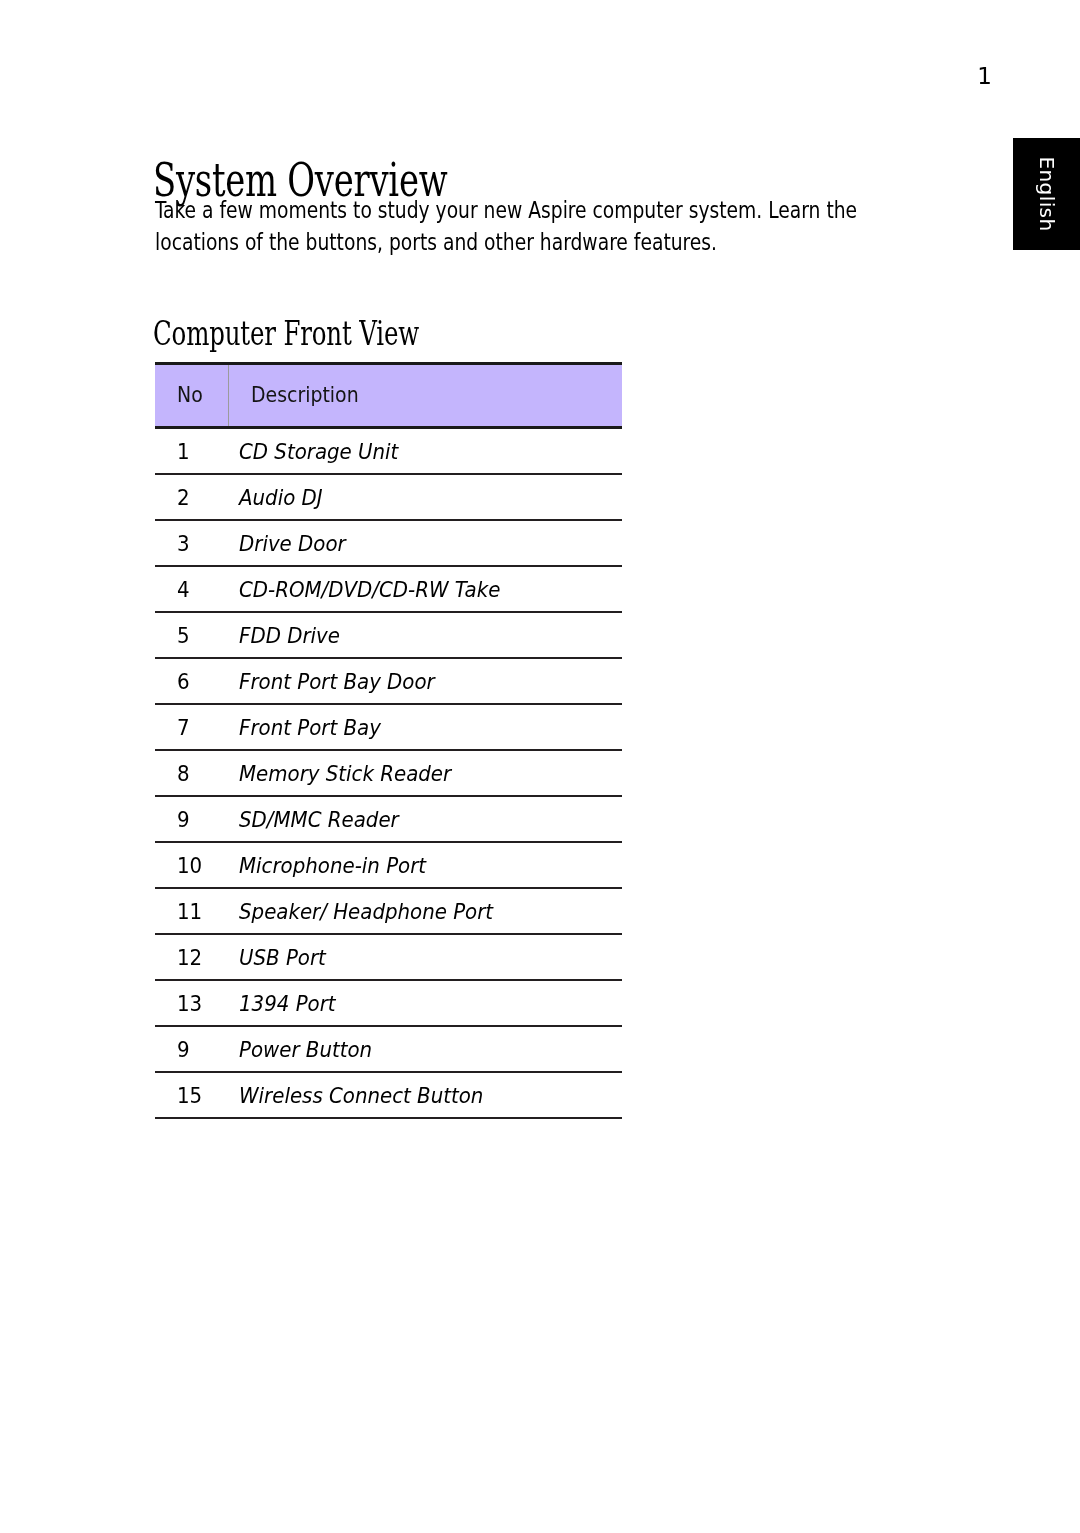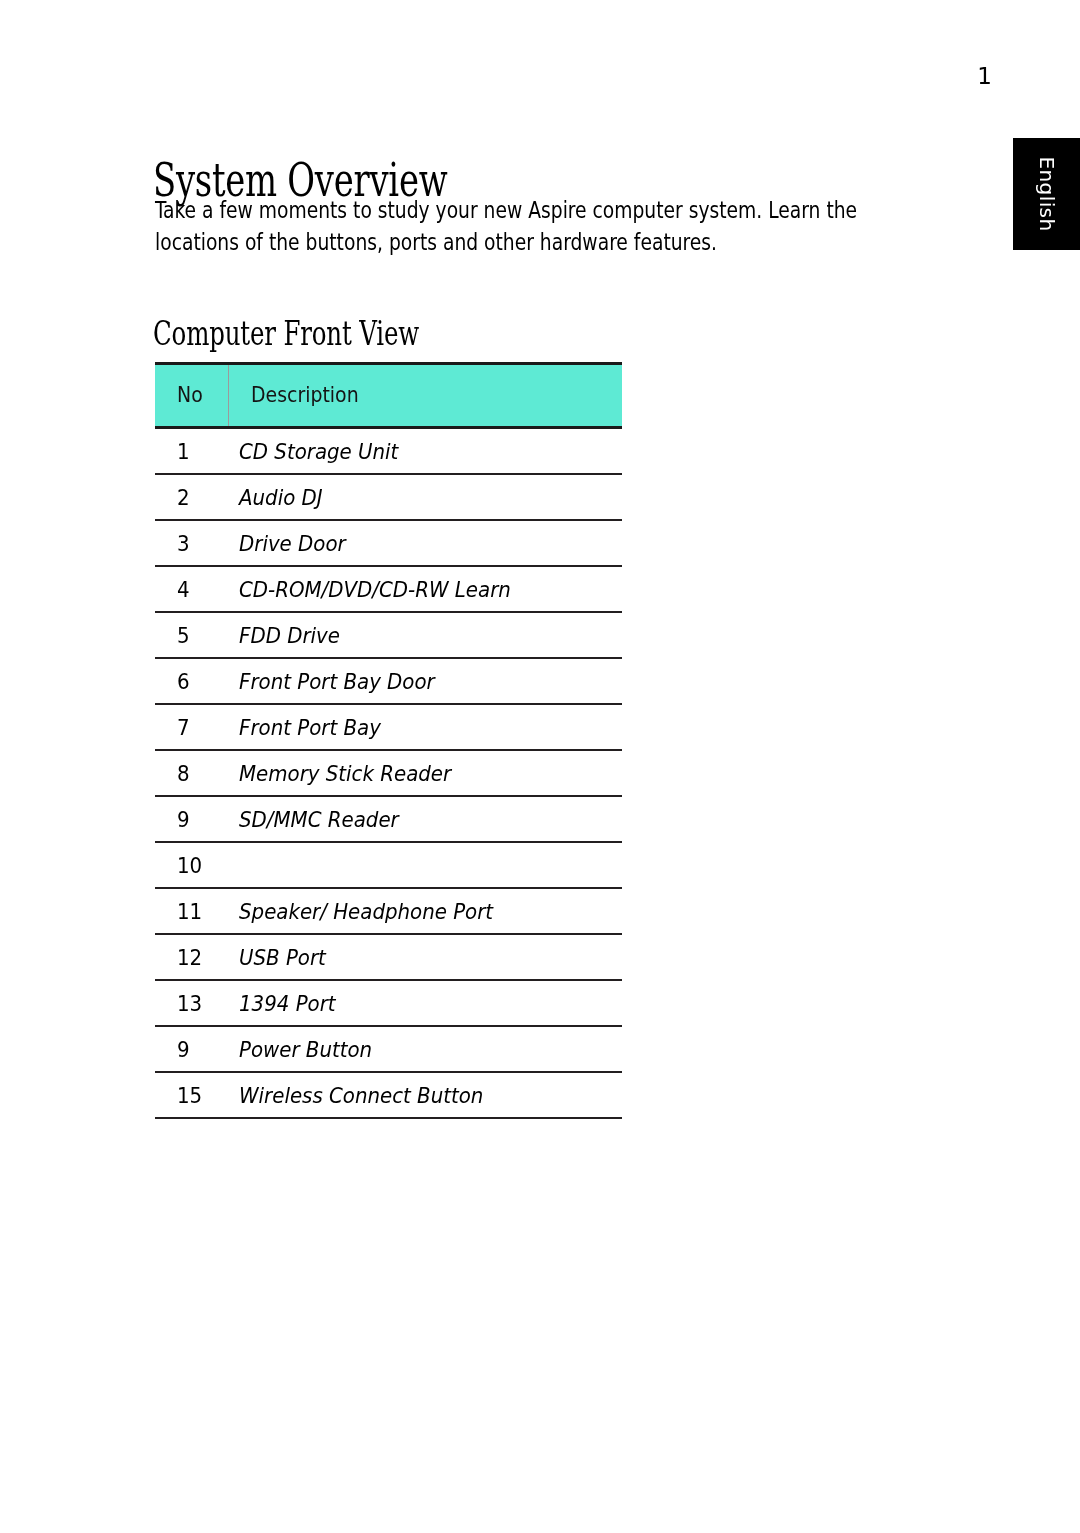--- a/index.html
+++ b/index.html
@@ -115,21 +115,21 @@
   
   .spec-table {
     position: absolute;
     left: 155px;
     top: 362px;
     width: 467px;
   }
   .spec-table .thead {
     position: relative;
     height: 61px;
-    background: #5eead4;
+    background: #c4b5fd;
     border-top: 3px solid #1a1a1a;
     border-bottom: 3px solid #1a1a1a;
     box-sizing: content-box;
   }
   .spec-table .thead .divider {
     position: absolute;
     left: 73px;
     top: 0;
     width: 1px;
     height: 61px;
@@ -202,21 +202,21 @@
         <div class="row">
           <span class="cell col-no">2</span>
           <span class="cell col-desc">Audio DJ</span>
         </div>
         <div class="row">
           <span class="cell col-no">3</span>
           <span class="cell col-desc">Drive Door</span>
         </div>
         <div class="row">
           <span class="cell col-no">4</span>
-          <span class="cell col-desc">CD-ROM/DVD/CD-RW Learn</span>
+          <span class="cell col-desc">CD-ROM/DVD/CD-RW Take</span>
         </div>
         <div class="row">
           <span class="cell col-no">5</span>
           <span class="cell col-desc">FDD Drive</span>
         </div>
         <div class="row">
           <span class="cell col-no">6</span>
           <span class="cell col-desc">Front Port Bay Door</span>
         </div>
         <div class="row">
@@ -226,20 +226,21 @@
         <div class="row">
           <span class="cell col-no">8</span>
           <span class="cell col-desc">Memory Stick Reader</span>
         </div>
         <div class="row">
           <span class="cell col-no">9</span>
           <span class="cell col-desc">SD/MMC Reader</span>
         </div>
         <div class="row">
           <span class="cell col-no">10</span>
+          <span class="cell col-desc">Microphone-in Port</span>
         </div>
         <div class="row">
           <span class="cell col-no">11</span>
           <span class="cell col-desc">Speaker/ Headphone Port</span>
         </div>
         <div class="row">
           <span class="cell col-no">12</span>
           <span class="cell col-desc">USB Port</span>
         </div>
         <div class="row">

